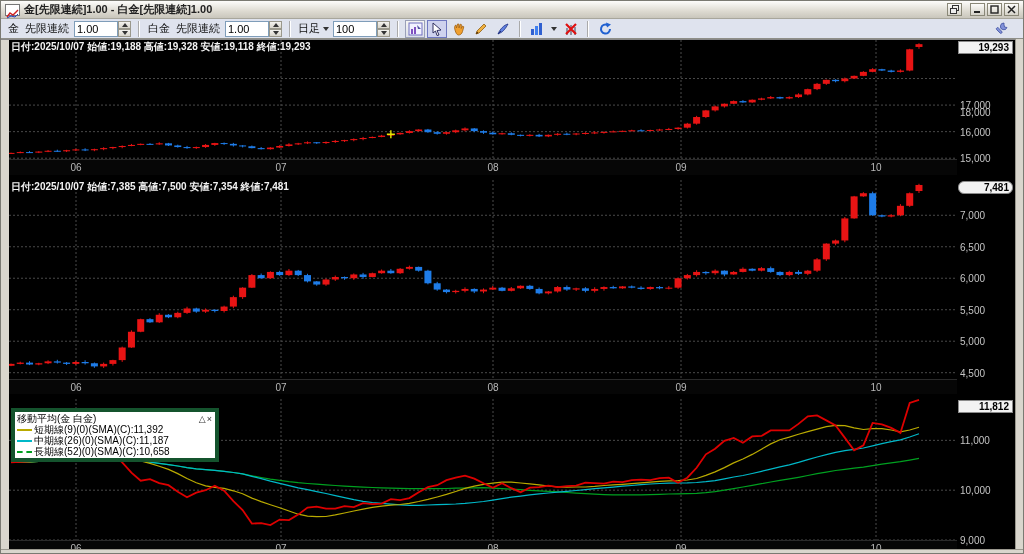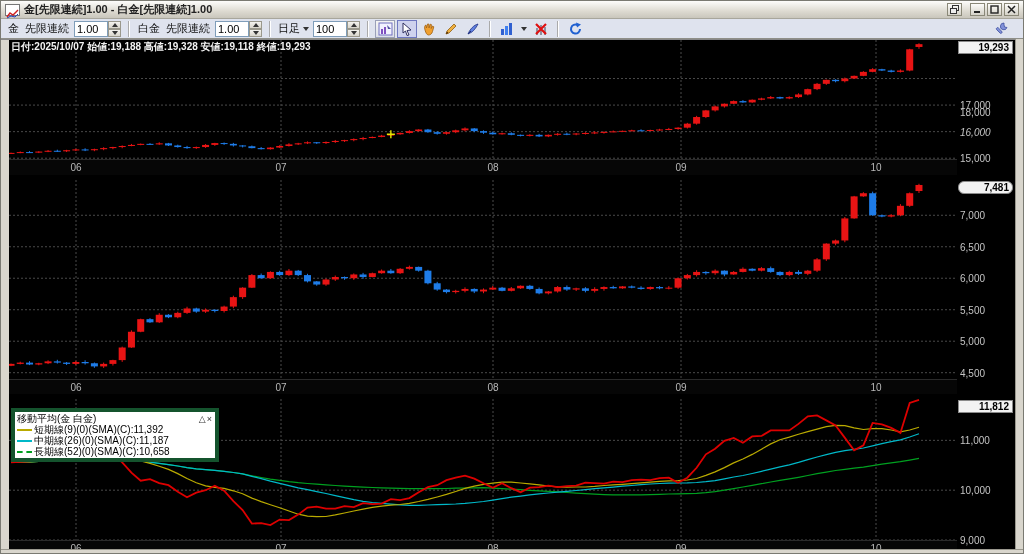--- a/index.html
+++ b/index.html
@@ -13,21 +13,21 @@
   #title-text{font-size:11px;font-weight:bold;color:#222;white-space:nowrap;}
   #winbtns{margin-left:auto;display:flex;gap:2px;align-items:center;}
   .wbtn{width:15px;height:13px;background:linear-gradient(#fcfcfa,#d5d2c8);border:1px solid #8a8878;
     display:flex;align-items:center;justify-content:center;padding:0;}
   .wbtn.gap{margin-left:6px;}
   
   #toolbar{position:absolute;left:0;top:18px;width:100%;height:20px;background:#dfe3ee;
     border-bottom:1px solid #8f8f88;display:flex;align-items:center;padding:0 4px;font-size:11px;color:#111;}
   .tlabel{margin:0 3px;white-space:nowrap;}
   .spin{display:inline-flex;height:16px;margin:0 2px;}
-  .spinval{width:34px;height:16px;border:1px solid #7f9db9;background:#fff;font-size:11px;padding:0 2px;}
+  .spinval{width:44px;height:16px;border:1px solid #7f9db9;background:#fff;font-size:11px;padding:0 2px;}
   .spinbtns{display:inline-flex;flex-direction:column;width:13px;height:16px;}
   .sb{flex:1;background:linear-gradient(#f4f3ef,#d8d5cb);border:1px solid #9a988c;display:flex;align-items:center;justify-content:center;padding:0;}
   .tri-up{width:0;height:0;border-left:3px solid transparent;border-right:3px solid transparent;border-bottom:4px solid #333;}
   .tri-dn{width:0;height:0;border-left:3px solid transparent;border-right:3px solid transparent;border-top:4px solid #333;}
   .tsep{width:2px;height:16px;margin:0 5px;border-left:1px solid #aaa;border-right:1px solid #fff;}
   .combo{display:inline-flex;align-items:center;gap:3px;margin:0 2px;}
   .ibtn{width:20px;height:18px;display:flex;align-items:center;justify-content:center;margin:0 1px;background:transparent;border:1px solid transparent;padding:0;}
   .ibtn.raised{background:linear-gradient(#f6f6f3,#dcdfe9);border:1px solid #9aa0b8;}
   .ibtn.selected{background:#cfd3ee;border:1px solid #6f78c0;}
   #wrench-btn{margin-left:auto;margin-right:8px;}
@@ -419,20 +419,21 @@
         </div>
       <div class="xstrip" style="top:119px;height:16px;">
           <span class="xlab" style="left: 55px;">06</span>
           <span class="xlab" style="left: 260px;">07</span>
           <span class="xlab" style="left: 472px;">08</span>
           <span class="xlab" style="left: 660px;">09</span>
           <span class="xlab" style="left: 855px;">10</span>
         </div>
 
       <div class="plot" id="plot-plat" style="top:140px;height:199px;">
+        <span class="info">日付:2025/10/07 始値:7,385 高値:7,500 安値:7,354 終値:7,481</span>
       <svg width="948" height="199" style="position: absolute; left: 0px; top: 0px;">
             <g>
               <line x1="0" x2="948" y1="35.265822784810126" y2="35.265822784810126" stroke="#4a4a4a" stroke-dasharray="2,2"></line>
               <line x1="0" x2="948" y1="66.75316455696202" y2="66.75316455696202" stroke="#4a4a4a" stroke-dasharray="2,2"></line>
               <line x1="0" x2="948" y1="98.24050632911393" y2="98.24050632911393" stroke="#4a4a4a" stroke-dasharray="2,2"></line>
               <line x1="0" x2="948" y1="129.7278481012658" y2="129.7278481012658" stroke="#4a4a4a" stroke-dasharray="2,2"></line>
               <line x1="0" x2="948" y1="161.21518987341773" y2="161.21518987341773" stroke="#4a4a4a" stroke-dasharray="2,2"></line>
               <line x1="0" x2="948" y1="192.70253164556962" y2="192.70253164556962" stroke="#4a4a4a" stroke-dasharray="2,2"></line>
               <line x1="67" x2="67" y1="0" y2="199" stroke="#4a4a4a" stroke-dasharray="2,2"></line>
               <line x1="272" x2="272" y1="0" y2="199" stroke="#4a4a4a" stroke-dasharray="2,2"></line>
@@ -694,21 +695,21 @@
           <span class="xlab" style="left: 855px;">10</span>
         </div>
     </div>
 
     <div id="axiscol">
       <span class="badge" style="top:1px;">19,293</span>
       <span class="badge" style="top:141px;border-radius:6px;">7,481</span>
       <span class="badge" style="top:360px;">11,812</span>
     <span class="ytick" style="top: 33.5156px; margin-top: 33px;">18,000</span>
         <span class="ytick" style="top: 60.0781px;">17,000</span>
-        <span class="ytick" style="top: 86.6406px; font-style: italic;">16,000</span>
+        <span class="ytick" style="top: 86.6406px;">16,000</span>
         <span class="ytick" style="top: 113.203px;">15,000</span>
         <span class="ytick" style="top: 170.266px;">7,000</span>
         <span class="ytick" style="top: 201.753px;">6,500</span>
         <span class="ytick" style="top: 233.241px;">6,000</span>
         <span class="ytick" style="top: 264.728px;">5,500</span>
         <span class="ytick" style="top: 296.215px;">5,000</span>
         <span class="ytick" style="top: 327.703px;">4,500</span>
         <span class="ytick" style="top: 395.353px;">11,000</span>
         <span class="ytick" style="top: 445.177px;">10,000</span>
         <span class="ytick" style="top: 495px;">9,000</span>

